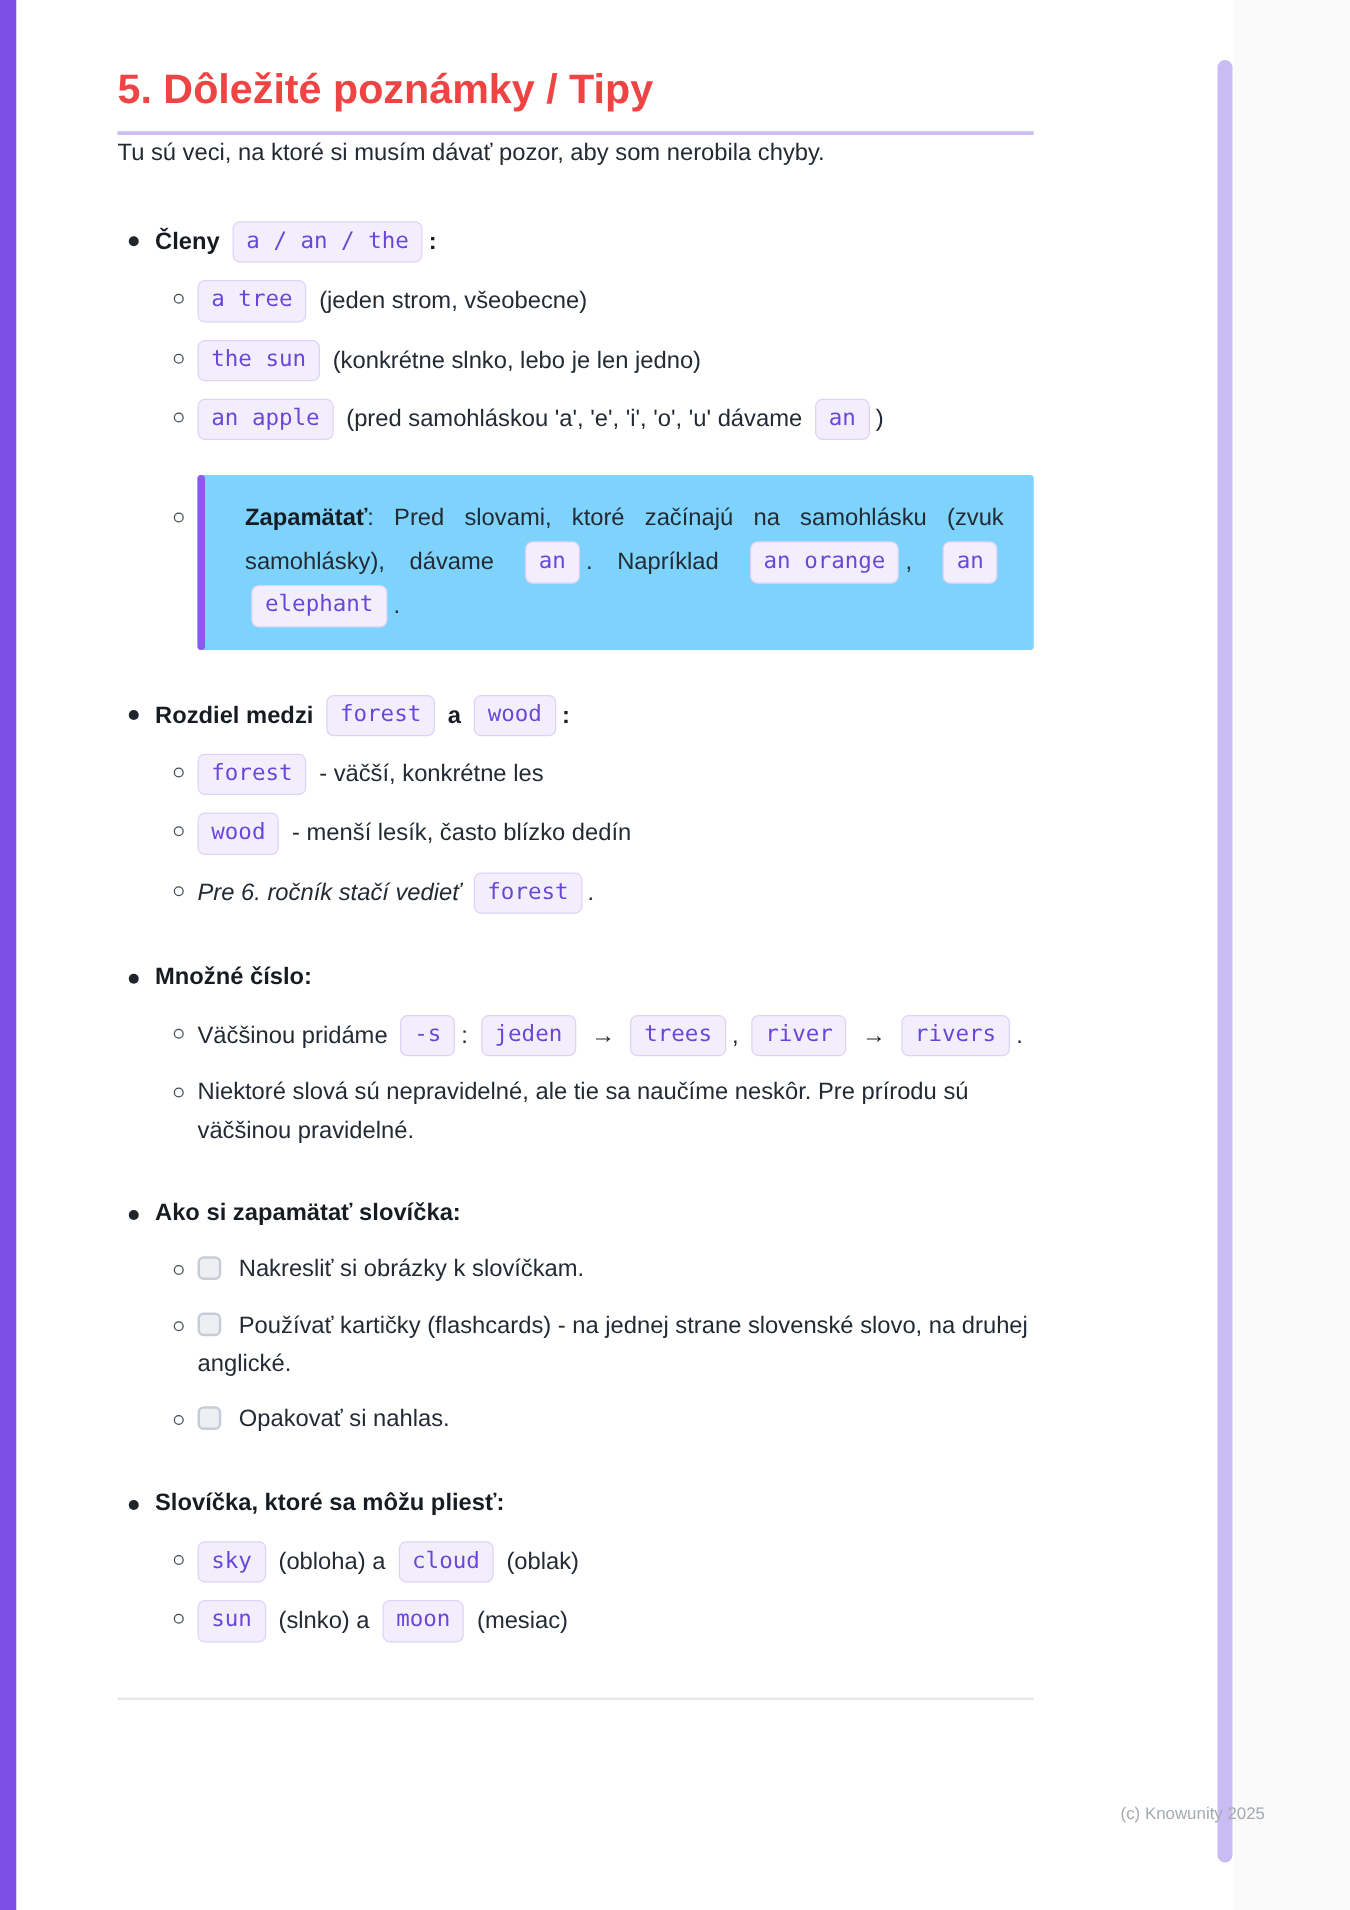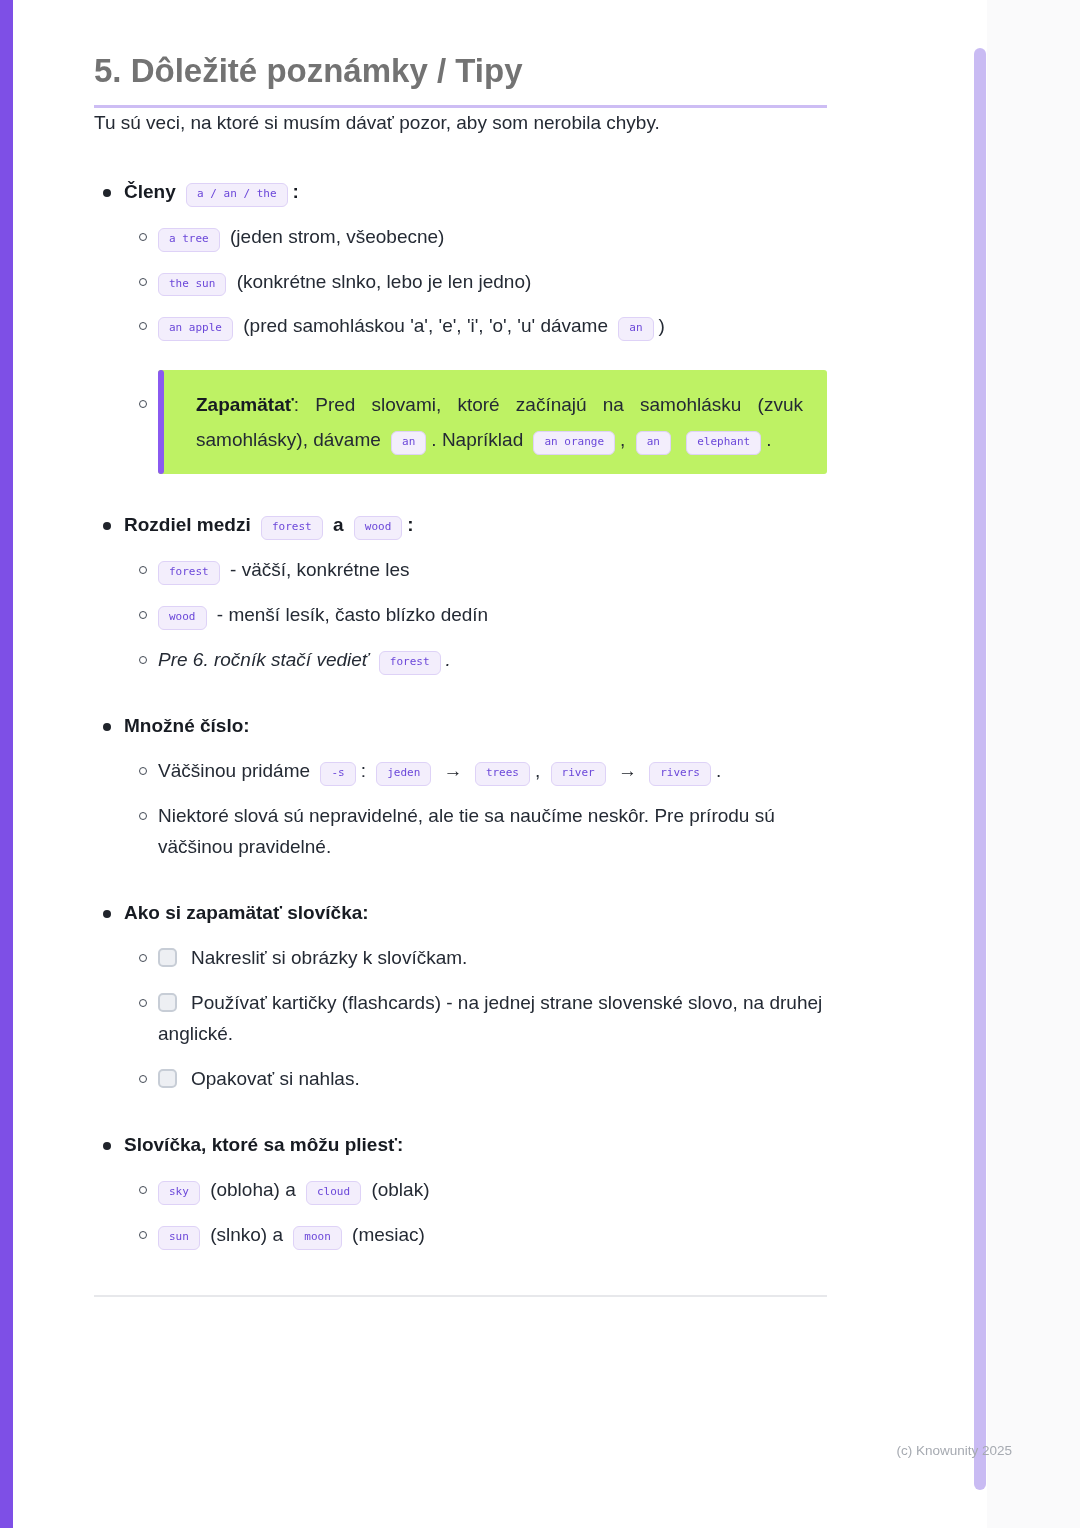--- a/index.html
+++ b/index.html
@@ -7,48 +7,48 @@
   body {
     position:relative; overflow:hidden; background:#ffffff;
     font-family:"Liberation Sans", sans-serif; color:#242a34;
   }
   .left-stripe { position:absolute; left:0; top:0; width:13px; height:100%; background:#7e4fe6; z-index:3; }
   .right-gutter { position:absolute; top:0; right:0; width:93px; height:100%; background:#fafafb; z-index:1; }
   .scrollbar-thumb { position:absolute; left:974px; top:48px; width:12px; height:1442px; background:#c9bbf3; border-radius:7px; z-index:2; }
   .footer { position:absolute; right:68px; bottom:70px; font-size:13.5px; color:#a6aab1; z-index:4; }
 
   .content { position:absolute; left:94px; top:50px; width:733px; font-size:19px; line-height:1.62; z-index:2; }
-  .title { font-size:33px; line-height:1.25; font-weight:bold; color:#737373; padding-bottom:14px; border-bottom:3px solid #cdbdf4; }
+  .title { font-size:33px; line-height:1.25; font-weight:bold; color:#ef4444; padding-bottom:14px; border-bottom:3px solid #cdbdf4; }
   .intro { }
 
   .l1 { margin-top:38px; }
   .li1 { position:relative; padding-left:30px; margin-top:36px; }
   .l1 > .li1:first-child { margin-top:0; }
   .m1 { position:absolute; left:9px; top:12px; width:8px; height:8px; border-radius:50%; background:#20242b; }
 
   .l2 { margin-top:6px; }
   .li2 { position:relative; padding-left:34px; margin-top:14px; }
   .m2 { position:absolute; left:15px; top:11px; width:8px; height:8px; border-radius:50%; border:1.5px solid #434a55; background:transparent; }
 
   .line { margin:0; }
   b { color:#171b22; }
   .italic { font-style:italic; }
   .arrow { color:#20242b; padding:0 2px; }
 
   .chip {
     display:inline-block; font-family:"DejaVu Sans Mono","Liberation Mono",monospace;
-    font-size:11px; line-height:1.35; color:#6b47d9; background:#f3eefc;
+    font-size:18px; line-height:1.35; color:#6b47d9; background:#f3eefc;
     border:1px solid #ded2f7; border-radius:6px; padding:3px 10px 4px;
     margin:0 5px; white-space:nowrap; vertical-align:1px;
   }
   .chip.lead { margin-left:0; }
 
   .note-row { margin-top:28px; }
   .note-row > .m2 { top:30px; }
-  .note { position:relative; background:#bef264; border-radius:3px; padding:17px 24px 17px 38px; line-height:1.85; text-align:justify; }
+  .note { position:relative; background:#7dd3fc; border-radius:3px; padding:17px 24px 17px 38px; line-height:1.85; text-align:justify; }
   .note-bar { position:absolute; left:0; top:0; width:6px; height:100%; border-radius:4px; background:#8a5af0; }
 
   .checkbox {
     display:inline-block; width:19px; height:19px; border:2px solid #c7cdd6;
     background:#edeff3; border-radius:5px; margin-right:14px; vertical-align:-3px;
   }
 
   .divider { margin-top:44px; border:none; border-top:2px solid #e7e8eb; width:100%; }
 </style>
 </head>

